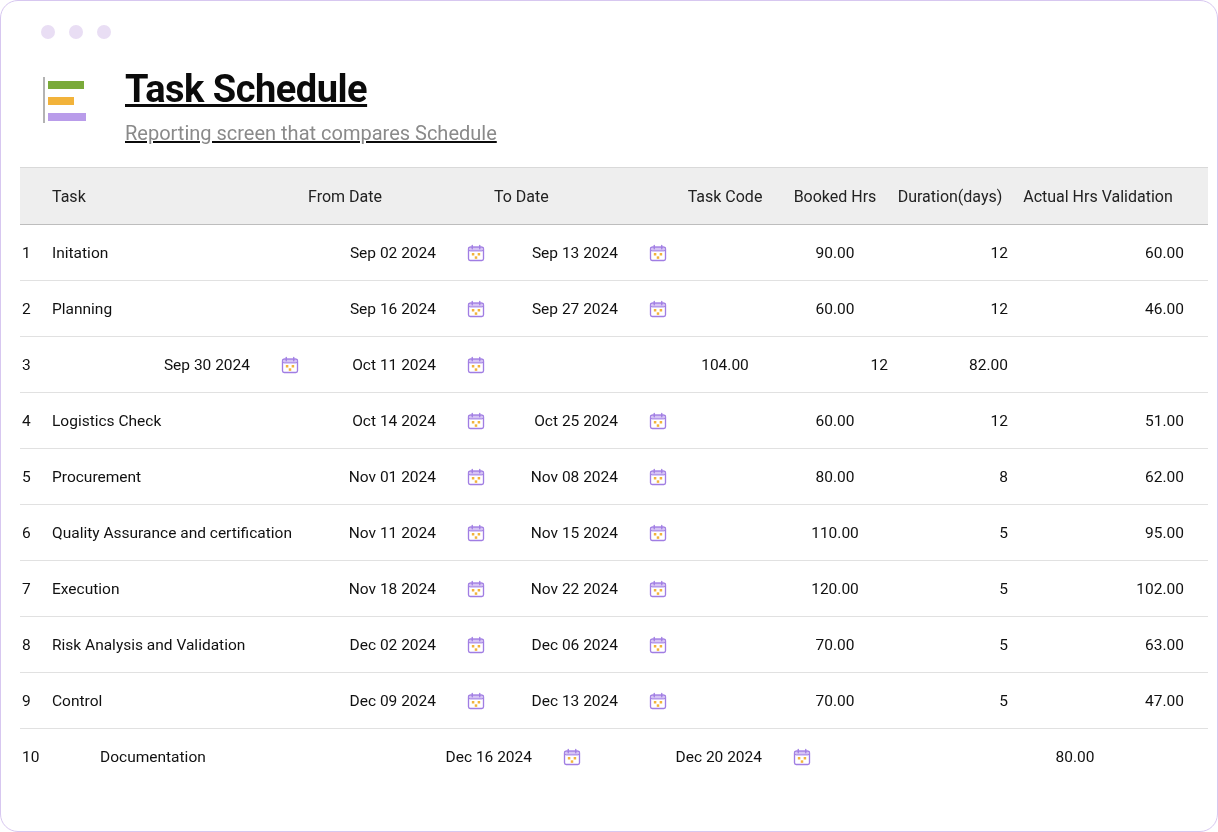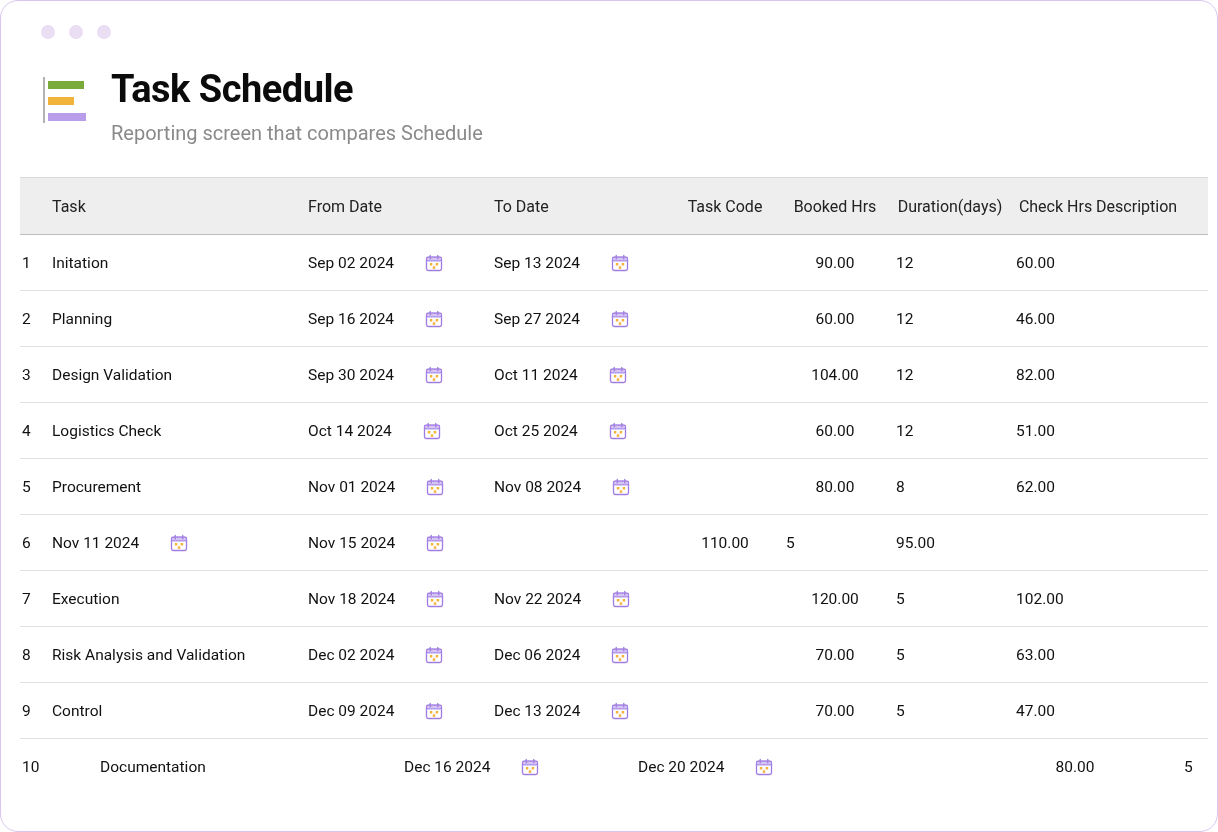--- a/index.html
+++ b/index.html
@@ -22,22 +22,23 @@
     gap: 14px;
     padding: 24px 0 0 40px;
   }
   .window-dots .dot {
     width: 14px; height: 14px; border-radius: 50%;
     background: #e9def4;
   }
   .header {
     display: flex;
     align-items: flex-start;
-    gap: 16px;
-    padding: 28px 40px 32px 36px;
+    gap: 30px;
+    padding: 28px 40px 22px 36px;
+    text-decoration: underline;
   }
   .logo {
     width: 58px; height: 50px; position: relative; margin-top: 8px;
   }
   .logo::before {
     content: "";
     position: absolute;
     left: 6px; top: 2px; width: 2px; height: 46px;
     background: #b3b3b3;
   }
@@ -78,25 +79,25 @@
     align-items: center;
     height: 56px;
     border-bottom: 1px solid #e1e1e1;
     font-size: 15.5px;
     color: #111;
   }
   .tr:last-child { border-bottom: none; gap: 48px; }
   .th, .td { padding: 0 4px; }
   .th.right { text-align: center; padding-right: 8px; }
   .td.right { text-align: center; padding-right: 8px; }
-  .th.center, .td.center { text-align: left; }
+  .th.center, .td.center { text-align: right; }
   .th.idx, .td.idx { text-align: left; padding-left: 2px; }
 
   .date-cell {
-    display: flex; align-items: center; gap: 30px;
+    display: flex; align-items: center; gap: 30px; justify-content: flex-end;
   }
   .cal-icon {
     width: 20px; height: 20px; display: inline-block; flex-shrink: 0;
   }
   .cal-icon svg { width: 100%; height: 100%; }
 </style>
 </head>
 <body>
 
 <div class="window">
@@ -120,21 +121,21 @@
 
   <div class="table">
     <div class="thead">
       <div class="th idx"></div>
       <div class="th">Task</div>
       <div class="th">From Date</div>
       <div class="th">To Date</div>
       <div class="th right">Task Code</div>
       <div class="th right">Booked Hrs</div>
       <div class="th right">Duration(days)</div>
-      <div class="th right">Check Hrs Description</div>
+      <div class="th right">Actual Hrs Validation</div>
     </div>
 
     <div id="tbody">
         <div class="tr">
           <div class="td idx">1</div>
           <div class="td">Initation</div>
           <div class="td">
             <span class="date-cell">
               <span>Sep 02 2024</span>
               <span class="cal-icon"><svg viewBox="0 0 24 24" fill="none">
@@ -198,21 +199,20 @@
                 </svg></span>
             </span>
           </div>
           <div class="td right"></div>
           <div class="td right">60.00</div>
           <div class="td center">12</div>
           <div class="td center">46.00</div>
         </div>
         <div class="tr">
           <div class="td idx">3</div>
-          <div class="td">Design Validation</div>
           <div class="td">
             <span class="date-cell">
               <span>Sep 30 2024</span>
               <span class="cal-icon"><svg viewBox="0 0 24 24" fill="none">
                   <rect x="3" y="5" width="18" height="16" rx="2" stroke="#a07de3" stroke-width="1.6" fill="#fff"></rect>
                   <rect x="3" y="5" width="18" height="4.5" rx="2" fill="#d6c4f4" stroke="#a07de3" stroke-width="1.2"></rect>
                   <line x1="7.5" y1="3" x2="7.5" y2="7" stroke="#a07de3" stroke-width="1.6" stroke-linecap="round"></line>
                   <line x1="16.5" y1="3" x2="16.5" y2="7" stroke="#a07de3" stroke-width="1.6" stroke-linecap="round"></line>
                   <rect x="7" y="12" width="3" height="3" fill="#f2b33b"></rect>
                   <rect x="14" y="12" width="3" height="3" fill="#f2b33b"></rect>
@@ -306,20 +306,21 @@
                 </svg></span>
             </span>
           </div>
           <div class="td right"></div>
           <div class="td right">80.00</div>
           <div class="td center">8</div>
           <div class="td center">62.00</div>
         </div>
         <div class="tr">
           <div class="td idx">6</div>
+          <div class="td">Quality Assurance and certification</div>
           <div class="td">
             <span class="date-cell">
               <span>Nov 11 2024</span>
               <span class="cal-icon"><svg viewBox="0 0 24 24" fill="none">
                   <rect x="3" y="5" width="18" height="16" rx="2" stroke="#a07de3" stroke-width="1.6" fill="#fff"></rect>
                   <rect x="3" y="5" width="18" height="4.5" rx="2" fill="#d6c4f4" stroke="#a07de3" stroke-width="1.2"></rect>
                   <line x1="7.5" y1="3" x2="7.5" y2="7" stroke="#a07de3" stroke-width="1.6" stroke-linecap="round"></line>
                   <line x1="16.5" y1="3" x2="16.5" y2="7" stroke="#a07de3" stroke-width="1.6" stroke-linecap="round"></line>
                   <rect x="7" y="12" width="3" height="3" fill="#f2b33b"></rect>
                   <rect x="14" y="12" width="3" height="3" fill="#f2b33b"></rect>

